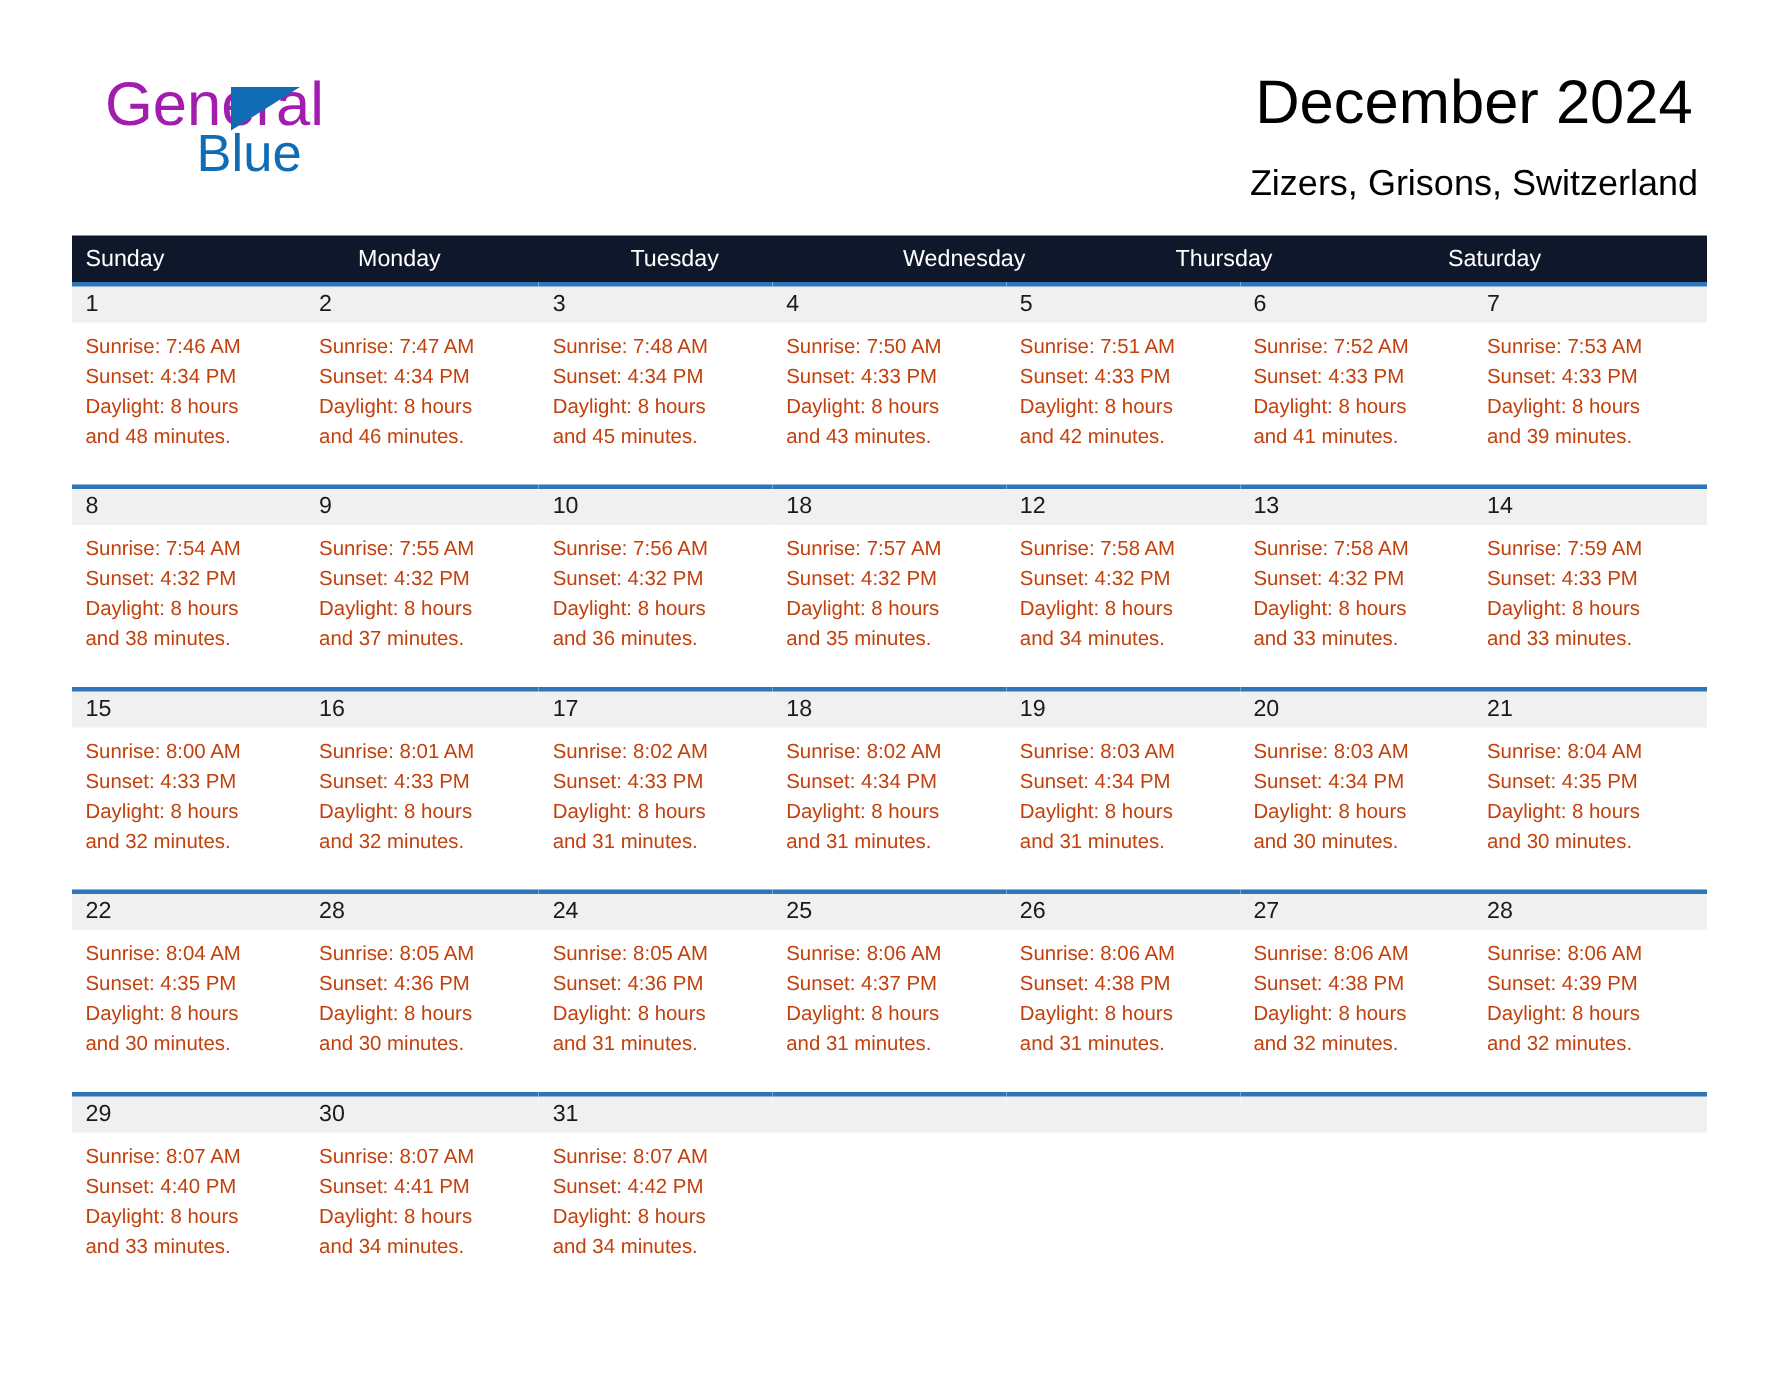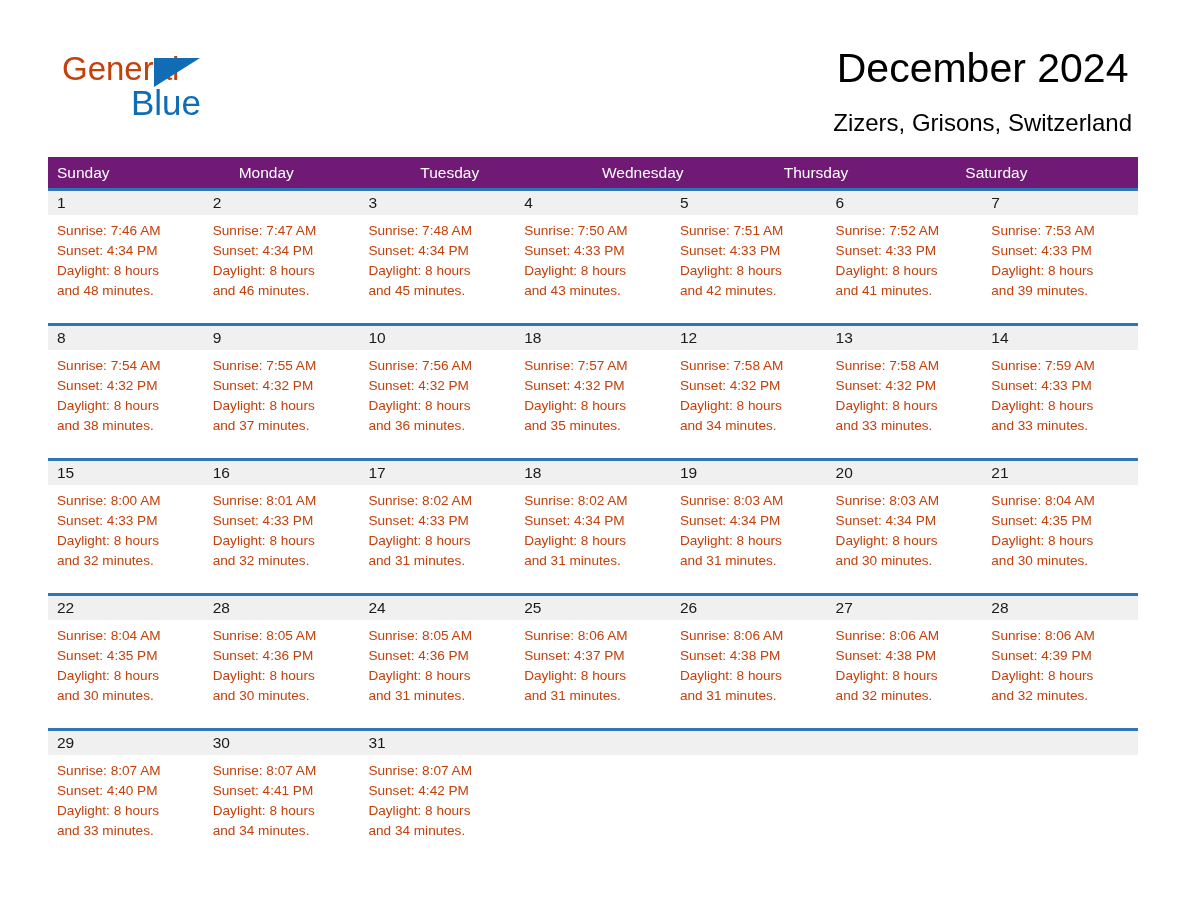--- a/index.html
+++ b/index.html
@@ -30,26 +30,26 @@
 
   .brand {
     position: absolute;
     left: 58px;
     top: 50px;
     width: 360px;
     height: 74px;
   }
   .brand-general {
     position: absolute;
-    left: 4px;
+    left: 12px;
     top: 0;
-    font-size: 33px;
+    font-size: 41px;
     line-height: 38px;
     letter-spacing: 0px;
-    color: #c2410c;
+    color: #a21caf;
     font-family: "Liberation Sans", sans-serif;
   }
   .brand-tri {
     position: absolute;
     left: 96px;
     top: 8px;
     width: 0;
     height: 0;
     border-left: 46px solid #0f6cb5;
     border-bottom: 29px solid transparent;
@@ -90,21 +90,21 @@
   
   .calendar {
     position: absolute;
     left: 48px;
     top: 157px;
     width: 1090px;
   }
 
   .week-head {
     display: flex;
-    background: #701a75;
+    background: #0f172a;
     height: 31px;
   }
   .week-head .dow {
     flex: 1 1 0;
     min-width: 0;
     color: #ffffff;
     font-size: 15.5px;
     line-height: 31px;
     padding-left: 9px;
     box-sizing: border-box;

